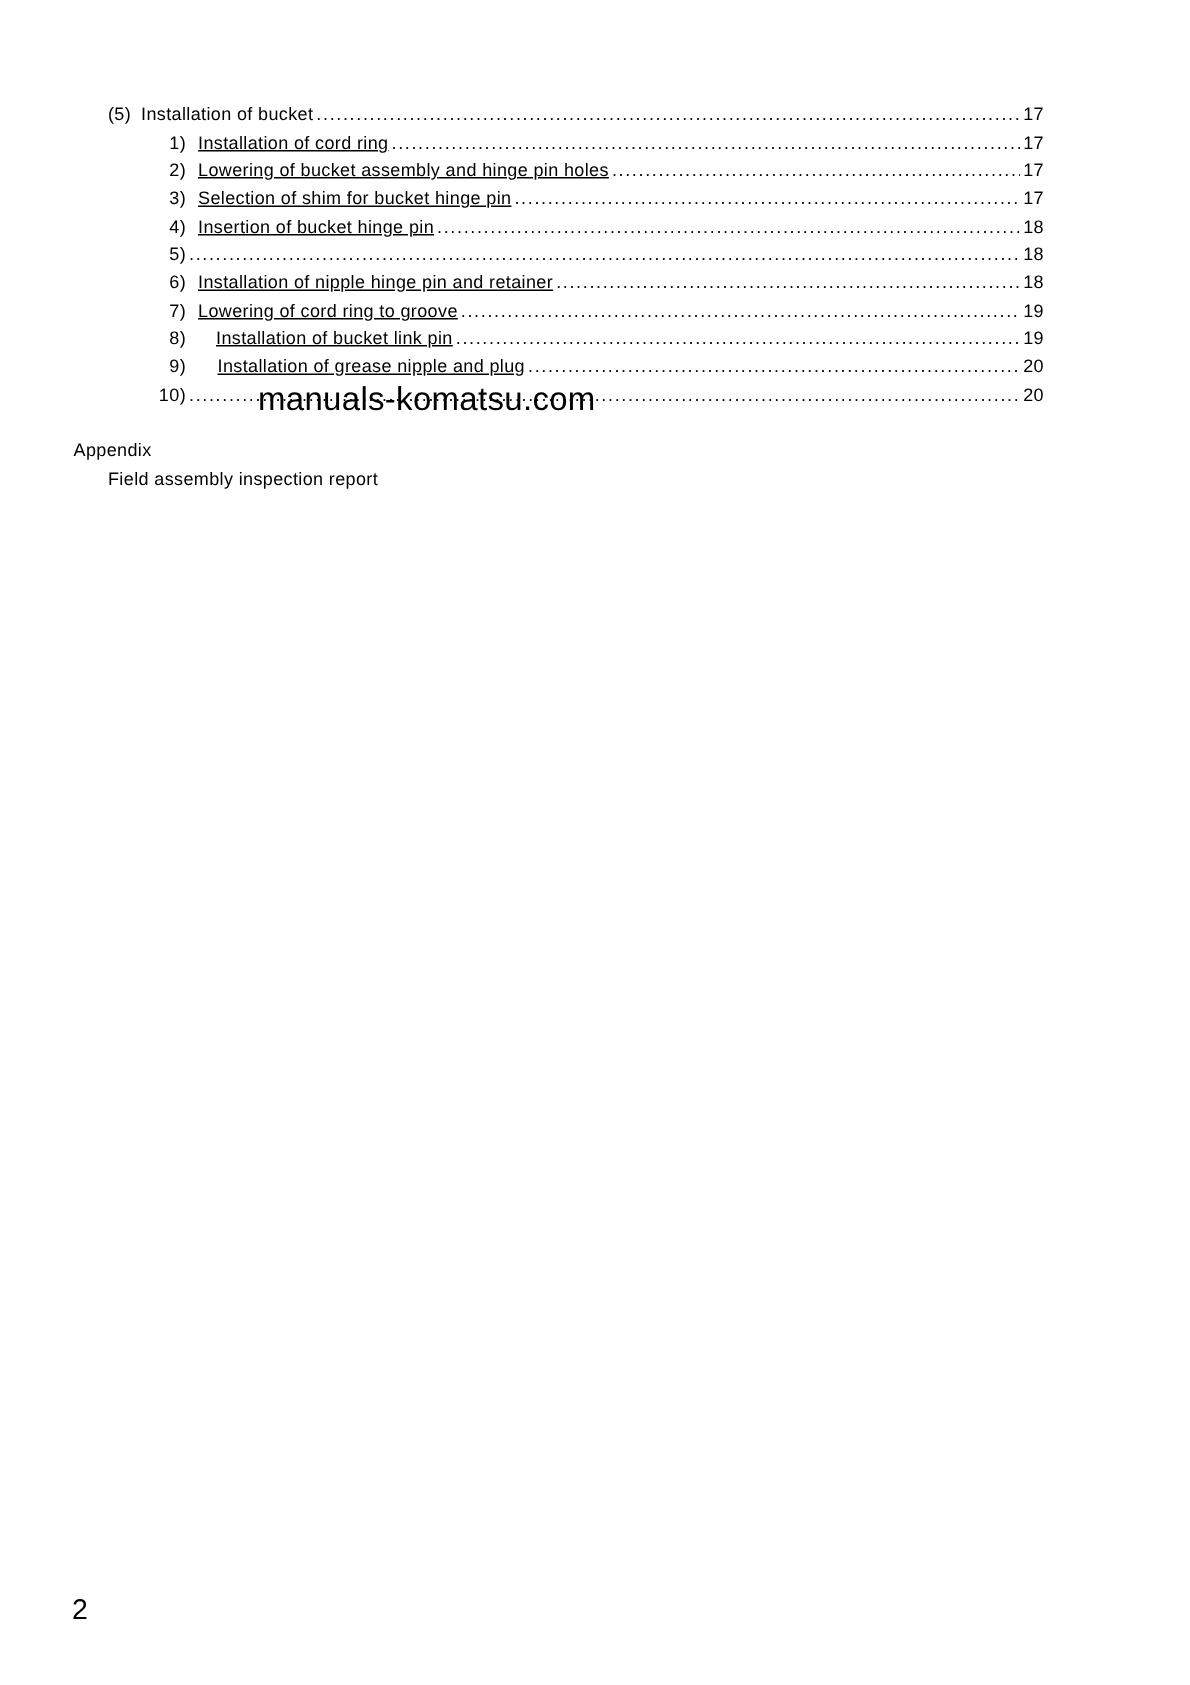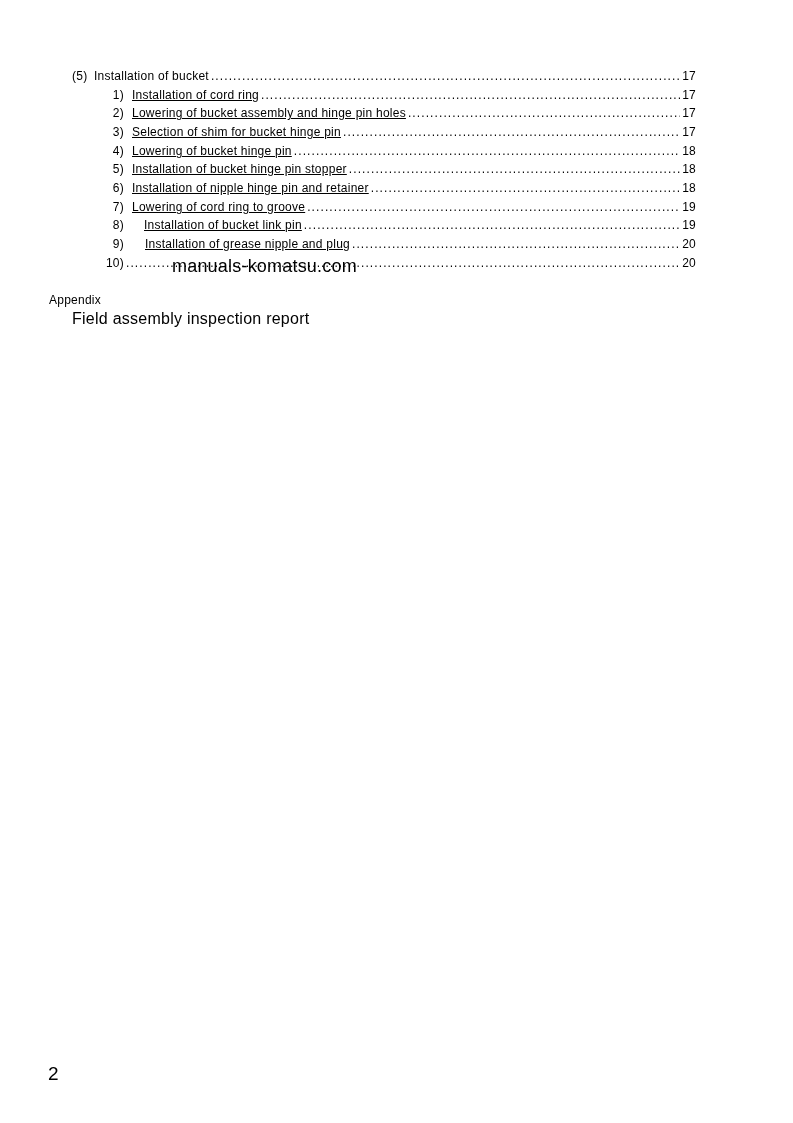--- a/index.html
+++ b/index.html
@@ -12,22 +12,22 @@
     .row.lvl2 { left: 98px; width: 598px; }
     .num { display: inline-block; }
     .lvl1 .num { width: 22px; }
     .lvl2 .num { width: 26px; text-align: right; margin-right: 0; }
     .title { margin-left: 0; }
     .lvl2 .title { margin-left: 0px; text-decoration: underline; }
     .leader { flex: 1; overflow: hidden; margin: 0 2px; font-size: 12px; letter-spacing: 0; color: #000; }
     .leader::before { content: "....................................................................................................................................................................................................................................................................................................."; letter-spacing: 1.1px; }
     .page { }
     .appendix { position: absolute; left: 49px; top: 291px; font-size: 12px; line-height: 18px; letter-spacing: 0.25px; }
-    .appendix-item { position: absolute; left: 72px; top: 310px; font-size: 16px; line-height: 18px; letter-spacing: 0.25px; }
-    .watermark { position: absolute; left: 172px; top: 252px; font-size: 18px; line-height: 28px; color: #000; letter-spacing: 0.2px; }
+    .appendix-item { position: absolute; left: 72px; top: 310px; font-size: 12px; line-height: 18px; letter-spacing: 0.25px; }
+    .watermark { position: absolute; left: 172px; top: 252px; font-size: 22px; line-height: 28px; color: #000; letter-spacing: 0.2px; }
     .page-number { position: absolute; left: 48px; top: 1062px; font-size: 19px; line-height: 24px; }
   </style>
 </head>
 <body>
 
 <div class="toc">
   <div class="row lvl1" style="top:67px">
     <span class="num">(5)</span>
     <span class="title">Installation of bucket</span>
     <span class="leader"></span>
@@ -47,27 +47,26 @@
     <span class="page">17</span>
   </div>
   <div class="row lvl2" style="top:123px">
     <span class="num">3)</span>
     <span class="title" style="margin-left:8px">Selection of shim for bucket hinge pin</span>
     <span class="leader"></span>
     <span class="page">17</span>
   </div>
   <div class="row lvl2" style="top:142px">
     <span class="num">4)</span>
-    <span class="title" style="margin-left:8px">Lowering of bucket hinge pin</span>
+    <span class="title" style="margin-left:8px">Insertion of bucket hinge pin</span>
     <span class="leader"></span>
     <span class="page">18</span>
   </div>
   <div class="row lvl2" style="top:160px">
     <span class="num">5)</span>
-    <span class="title" style="margin-left:8px">Installation of bucket hinge pin stopper</span>
     <span class="leader"></span>
     <span class="page">18</span>
   </div>
   <div class="row lvl2" style="top:179px">
     <span class="num">6)</span>
     <span class="title" style="margin-left:8px">Installation of nipple hinge pin and retainer</span>
     <span class="leader"></span>
     <span class="page">18</span>
   </div>
   <div class="row lvl2" style="top:198px">

